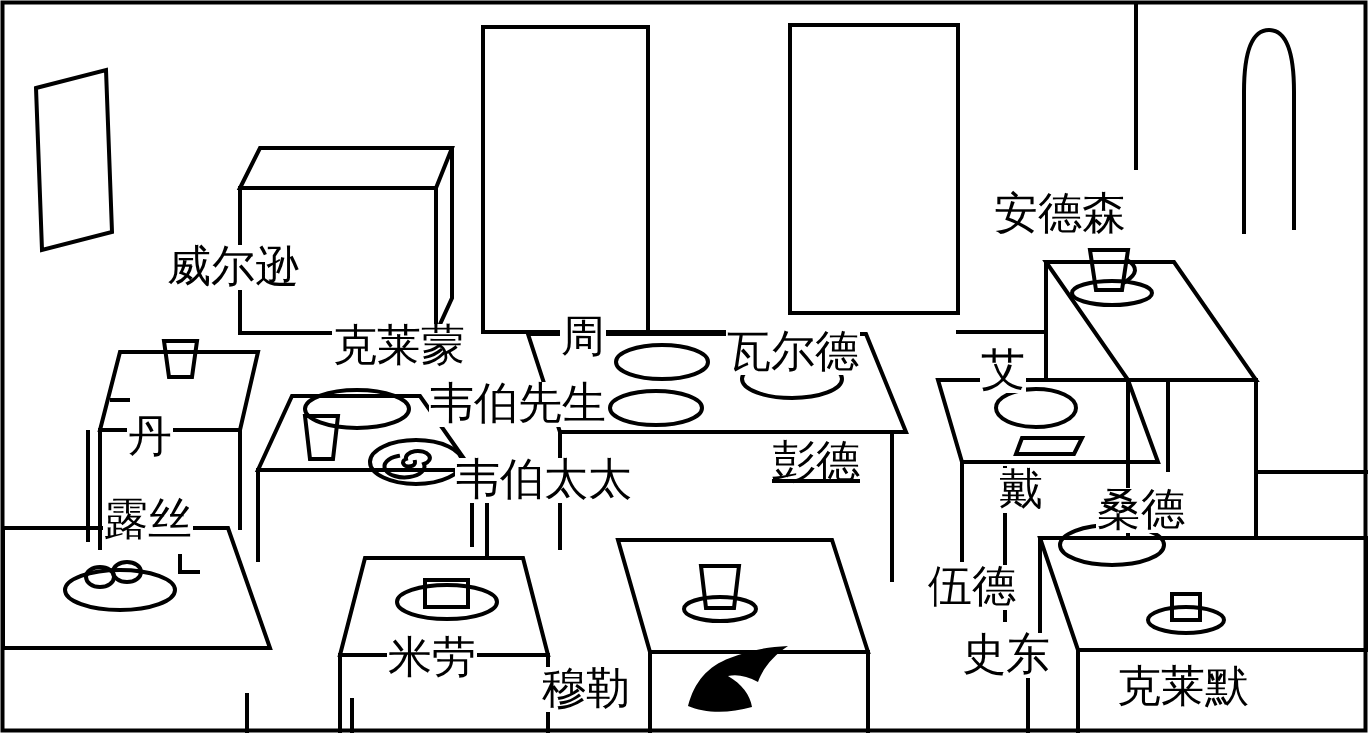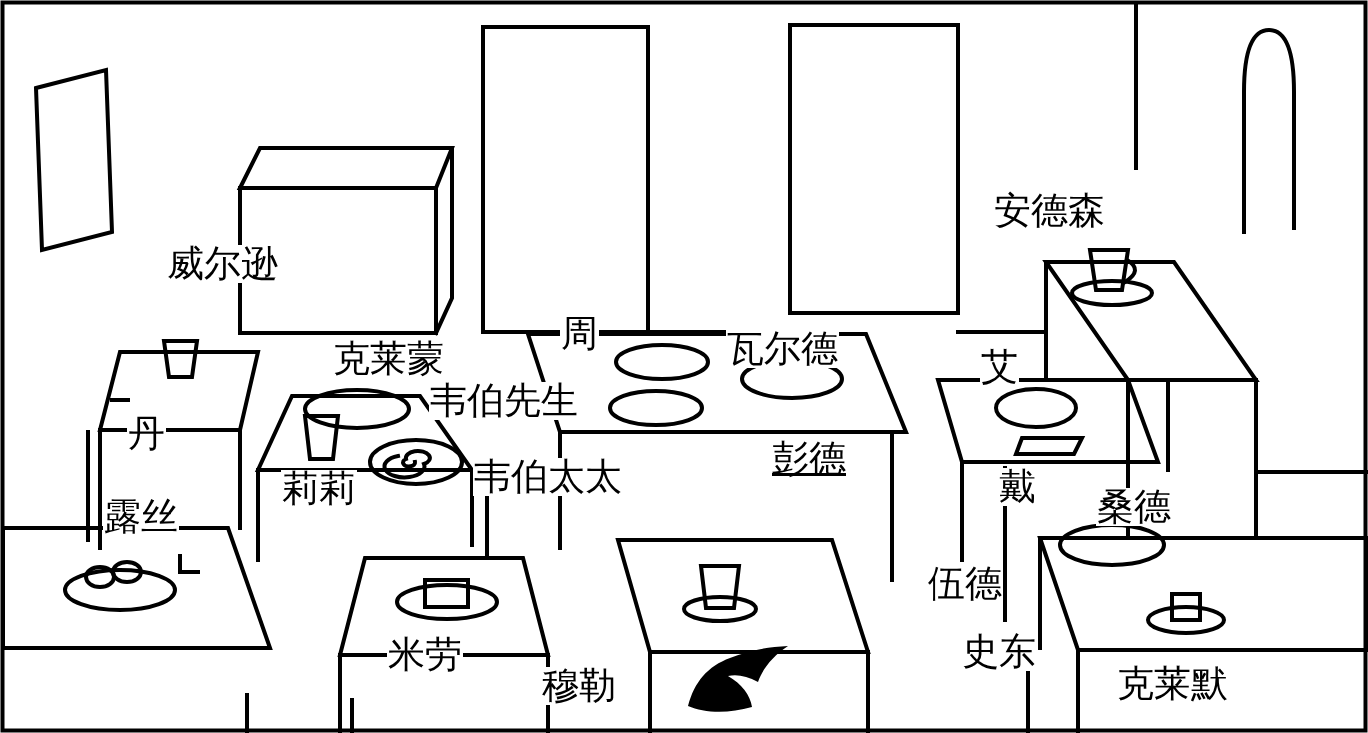--- a/index.html
+++ b/index.html
@@ -13,21 +13,21 @@
   .scene-wrap { position:absolute; inset:0; }
   svg.scene { position:absolute; left:0; top:0; }
   svg.scene .ln {
     fill:none; stroke:var(--ink); stroke-width:4;
     stroke-linecap:square; stroke-linejoin:miter;
   }
   svg.scene .fill { fill:var(--ink); stroke:none; }
   #labels-layer { position:absolute; inset:0; }
   .label {
     position:absolute;
-    font-size:37px; line-height:1.02;
+    font-size:44px; line-height:1.02;
     color:var(--ink);
     background:var(--paper);
     white-space:nowrap;
     padding:0 1px;
   }
 </style>
 </head>
 <body>
 
 <div class="scene-wrap">
@@ -117,28 +117,27 @@
     <ellipse class="ln" cx="1186" cy="620" rx="38" ry="13"></ellipse>
     <line class="ln" x1="1040" y1="538" x2="1040" y2="648"></line>
     <line class="ln" x1="1078" y1="650" x2="1078" y2="731"></line>
   </svg>
 
   <div id="labels-layer">
       <div class="label" style="left: 166px; top: 245px;">威尔逊</div>
       <div class="label" style="left: 993px; top: 192px;">安德森</div>
       <div class="label" style="left: 726px; top: 290px; margin-top: 40px;">瓦尔德</div>
       <div class="label" style="left: 560px; top: 315px;">周</div>
-      <div class="label" style="left: 332px; top: 340px;">克莱蒙</div>
+      <div class="label" style="left: 332px; top: 324px;">克莱蒙</div>
       <div class="label" style="left: 980px; top: 348px;">艾</div>
       <div class="label" style="left: 429px; top: 382px;">韦伯先生</div>
       <div class="label" style="left: 127px; top: 415px;">丹</div>
       <div class="label" style="left: 771px; top: 440px; text-decoration: underline;">彭德</div>
-      <div class="label" style="left: 473px; top: 458px;">韦伯太太</div>
+      <div class="label" style="left: 455px; top: 458px;">韦伯太太</div>
       <div class="label" style="left: 998px; top: 468px;">戴</div>
-      <div class="label" style="left: 281px; top: 470px;">莉莉</div>
       <div class="label" style="left: 1096px; top: 488px;">桑德</div>
       <div class="label" style="left: 103px; top: 498px;">露丝</div>
       <div class="label" style="left: 927px; top: 565px;">伍德</div>
       <div class="label" style="left: 961px; top: 633px;">史东</div>
       <div class="label" style="left: 387px; top: 636px;">米劳</div>
       <div class="label" style="left: 1116px; top: 665px;">克莱默</div>
       <div class="label" style="left: 541px; top: 667px;">穆勒</div>
     </div>
 </div>
 

